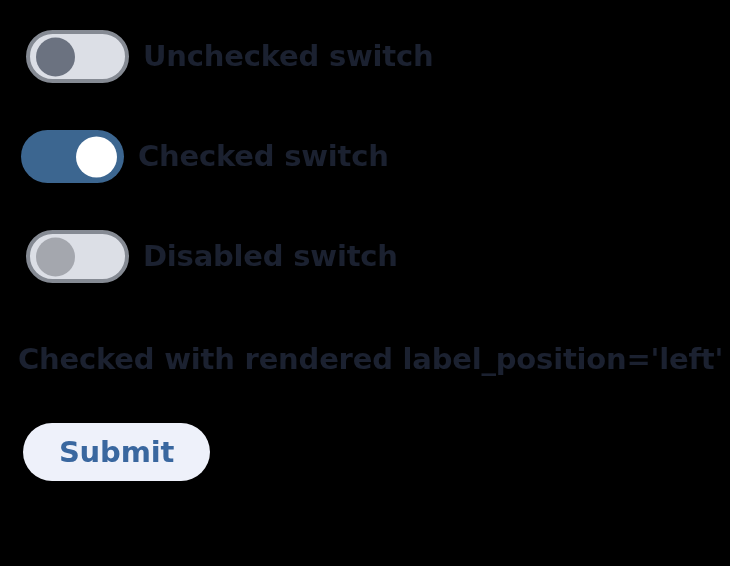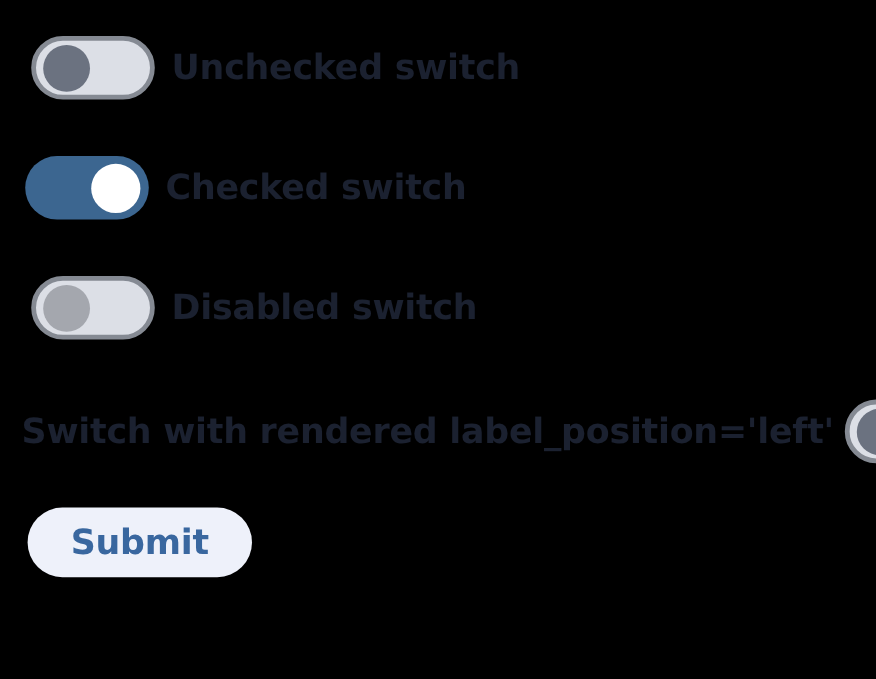--- a/index.html
+++ b/index.html
@@ -144,21 +144,21 @@
   </div>
 
   <div class="switch-row row-3">
     <div class="switch disabled">
       <span class="thumb"></span>
     </div>
     <span class="switch-label dim">Disabled switch</span>
   </div>
 
   <div class="switch-row row-4">
-    <span class="switch-label">Switch with rendered label_position='left'</span>
+    <span class="switch-label">Checked with rendered label_position='left'</span>
     <div class="switch off">
       <span class="thumb"></span>
     </div>
   </div>
 
   <button class="submit-btn">Submit</button>
 
 </div>
 
 </body></html>

